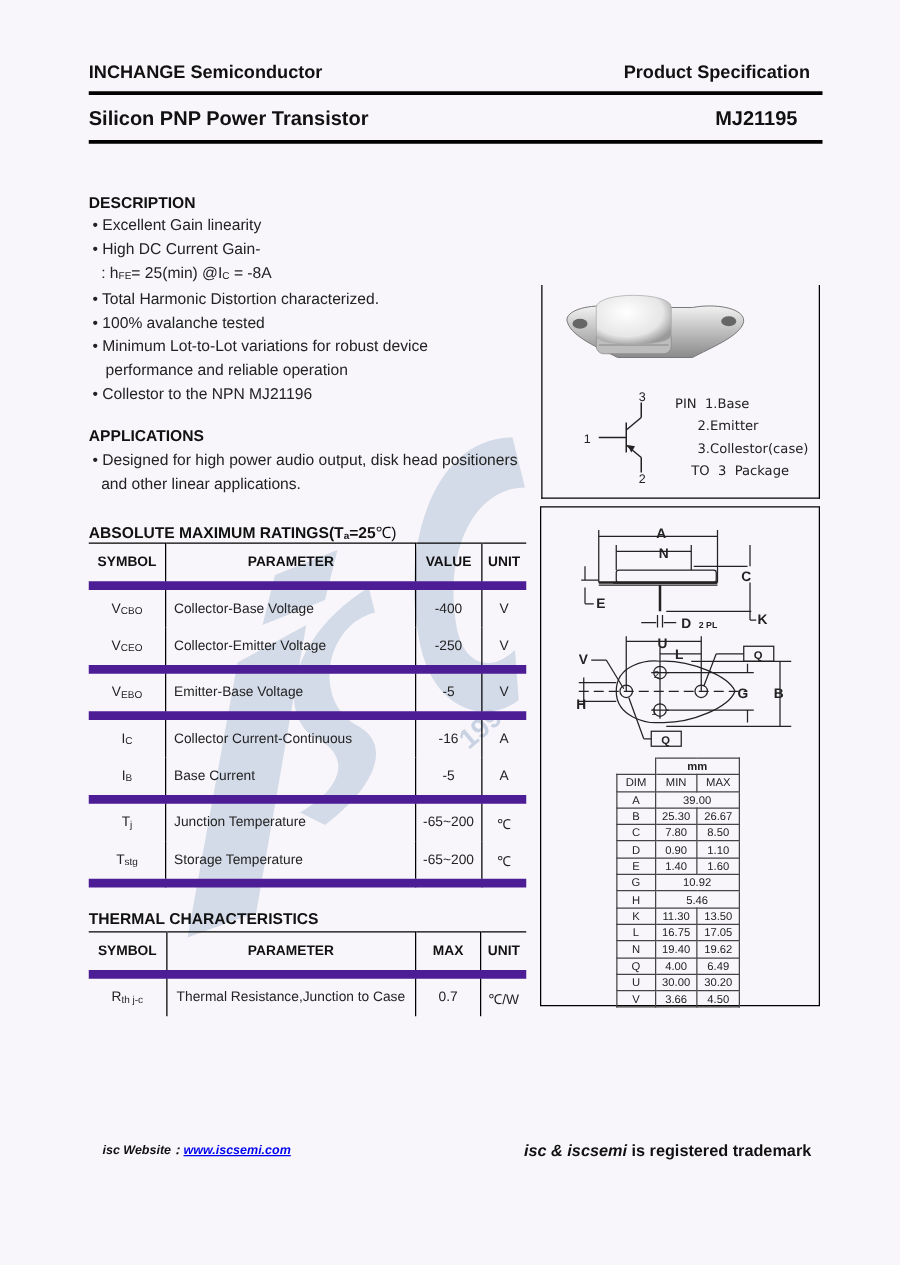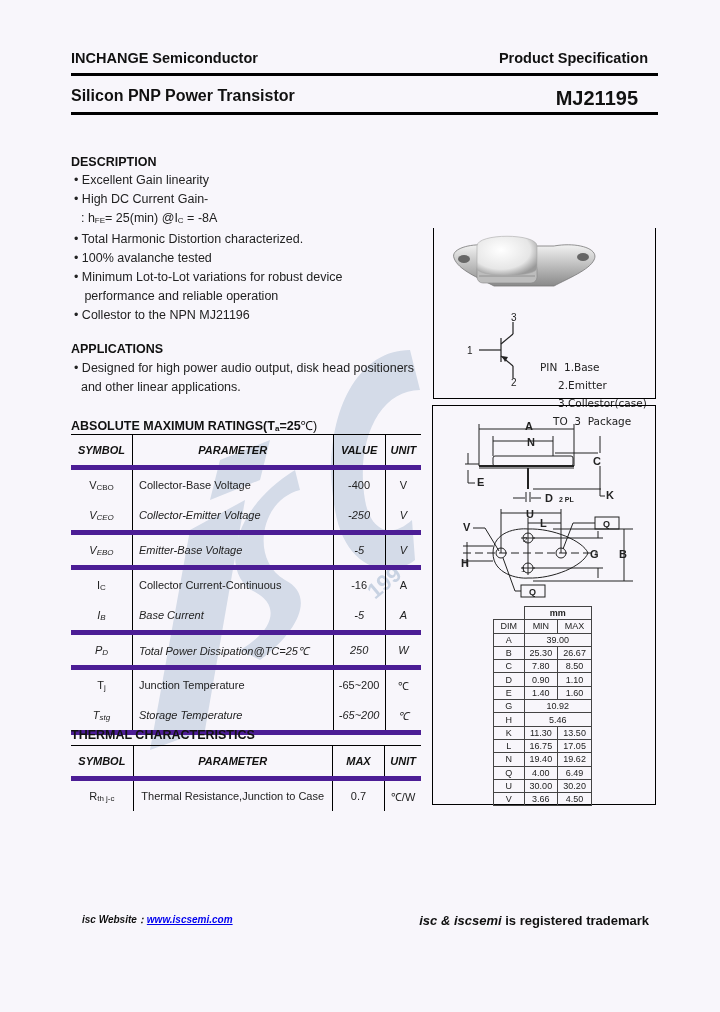--- a/index.html
+++ b/index.html
@@ -5,41 +5,41 @@
   html, body { margin: 0; padding: 0; }
   body {
     width: 720px; height: 1012px; background: #f8f6fb; position: relative; overflow: hidden;
     font-family: "Liberation Sans", sans-serif; color: #111;
   }
   .abs { position: absolute; }
   .hdr-company { left: 71px; top: 50px; font-size: 14.5px; font-weight: bold; }
   .hdr-spec { right: 72px; top: 50px; font-size: 14.5px; font-weight: bold; }
   .rule { left: 71px; width: 587px; height: 3px; background: #000; }
   .hdr-title { left: 71px; top: 87px; font-size: 16px; font-weight: bold; }
-  .hdr-part { right: 82px; top: 87px; font-size: 20px; font-weight: bold; }
+  .hdr-part { right: 82px; top: 87px; font-size: 16px; font-weight: bold; }
   .sec-title { font-size: 12.5px; font-weight: bold; }
   .bullets { font-size: 12.5px; line-height: 18.8px; color: #222; }
   .bullets div { white-space: nowrap; }
   sub { font-size: 8px; vertical-align: -1px; }
 
   
   .wm { left: 150px; top: 330px; width: 300px; height: 420px; pointer-events: none; }
 
   table.rt { border-collapse: collapse; font-size: 11px; color: #222; }
   table.rt th { font-weight: bold; font-size: 11px; color: #111; height: 30px; }
   table.rt td { height: 30px; }
   .amr { left: 71px; top: 434px; width: 350px; }
   .amr td, .amr th { padding: 0; }
   .c-sym { width: 62px; text-align: center; }
   .c-par { width: 200px; text-align: left; padding-left: 6px !important; }
   .c-val { width: 52px; text-align: center; margin-top: 35px; }
   .c-unit { width: 36px; text-align: center; }
   .bl { border-left: 1px solid #000; }
   .bt { border-top: 1px solid #000; }
-  .bb { border-bottom: 5px solid #4c1d95; font-style: italic; }
+  .bb { border-bottom: 7px solid #4c1d95; }
 
   .thr { left: 71px; top: 745px; width: 350px; }
   .thr th, .thr td { padding: 0; }
 
   .pinbox { left: 433px; top: 228px; width: 221px; height: 170px; border-left: 1px solid #000; border-right: 1px solid #000; border-bottom: 1px solid #000; }
   .dimbox { left: 432px; top: 405px; width: 222px; height: 398px; border: 1px solid #000; }
 
   table.dim { border-collapse: collapse; font-size: 9px; color: #222; }
   table.dim td { border: 1px solid #444; text-align: center; height: 12.3px; padding: 0; line-height: 12px; }
   .footer-l { left: 82px; top: 913px; font-size: 10px; font-weight: bold; font-style: italic; }
@@ -112,21 +112,21 @@
       <line x1="67" y1="116" x2="79" y2="106"></line>
       <line x1="79" y1="106" x2="79" y2="94"></line>
       <line x1="67" y1="128" x2="79" y2="138"></line>
       <line x1="79" y1="138" x2="79" y2="150"></line>
     </g>
     <polygon points="68,128 74,129 71,134" fill="#222"></polygon>
     <text x="33" y="126" font-size="10" font-family="Liberation Sans, sans-serif" fill="#222">1</text>
     <text x="77" y="158" font-size="10" font-family="Liberation Sans, sans-serif" fill="#222">2</text>
     <text x="77" y="93" font-size="10" font-family="Liberation Sans, sans-serif" fill="#222">3</text>
   </svg>
-  <div class="abs" style="left:106px;top:86px;font-size:10.5px;color:#222;font-family:'DejaVu Sans',sans-serif;line-height:18px;margin-top:44px;">
+  <div class="abs" style="left:106px;top:86px;font-size:10.5px;color:#222;font-family:'DejaVu Sans',sans-serif;line-height:18px;">
     <div style="white-space:pre;">PIN  1.Base</div>
     <div style="padding-left:18px;">2.Emitter</div>
     <div style="padding-left:18px;">3.Collestor(case)</div>
     <div style="padding-left:13px;white-space:pre;">TO  3  Package</div>
   </div>
 </div>
 
 <div class="abs sec-title" style="left:71px;top:417px;"><span>ABSOLUTE MAXIMUM RATINGS(T</span><sub>a</sub><span>=25</span><span style="font-weight:normal;">℃)</span></div>
 <table class="abs rt amr">
   <tbody>
@@ -158,26 +158,20 @@
     <td class="c-sym"><span>I</span><sub>C</sub></td>
     <td class="c-par bl">Collector Current-Continuous</td>
     <td class="c-val bl">-16</td>
     <td class="c-unit bl">A</td>
   </tr>
   <tr class="bb">
     <td class="c-sym"><span>I</span><sub>B</sub></td>
     <td class="c-par bl">Base Current</td>
     <td class="c-val bl">-5</td>
     <td class="c-unit bl">A</td>
-  </tr>
-  <tr class="bb">
-    <td class="c-sym"><span>P</span><sub>D</sub></td>
-    <td class="c-par bl">Total Power Dissipation@TC=25℃</td>
-    <td class="c-val bl">250</td>
-    <td class="c-unit bl">W</td>
   </tr>
   <tr>
     <td class="c-sym"><span>T</span><sub>j</sub></td>
     <td class="c-par bl">Junction Temperature</td>
     <td class="c-val bl">-65~200</td>
     <td class="c-unit bl">℃</td>
   </tr>
   <tr class="bb">
     <td class="c-sym"><span>T</span><sub>stg</sub></td>
     <td class="c-par bl">Storage Temperature</td>

